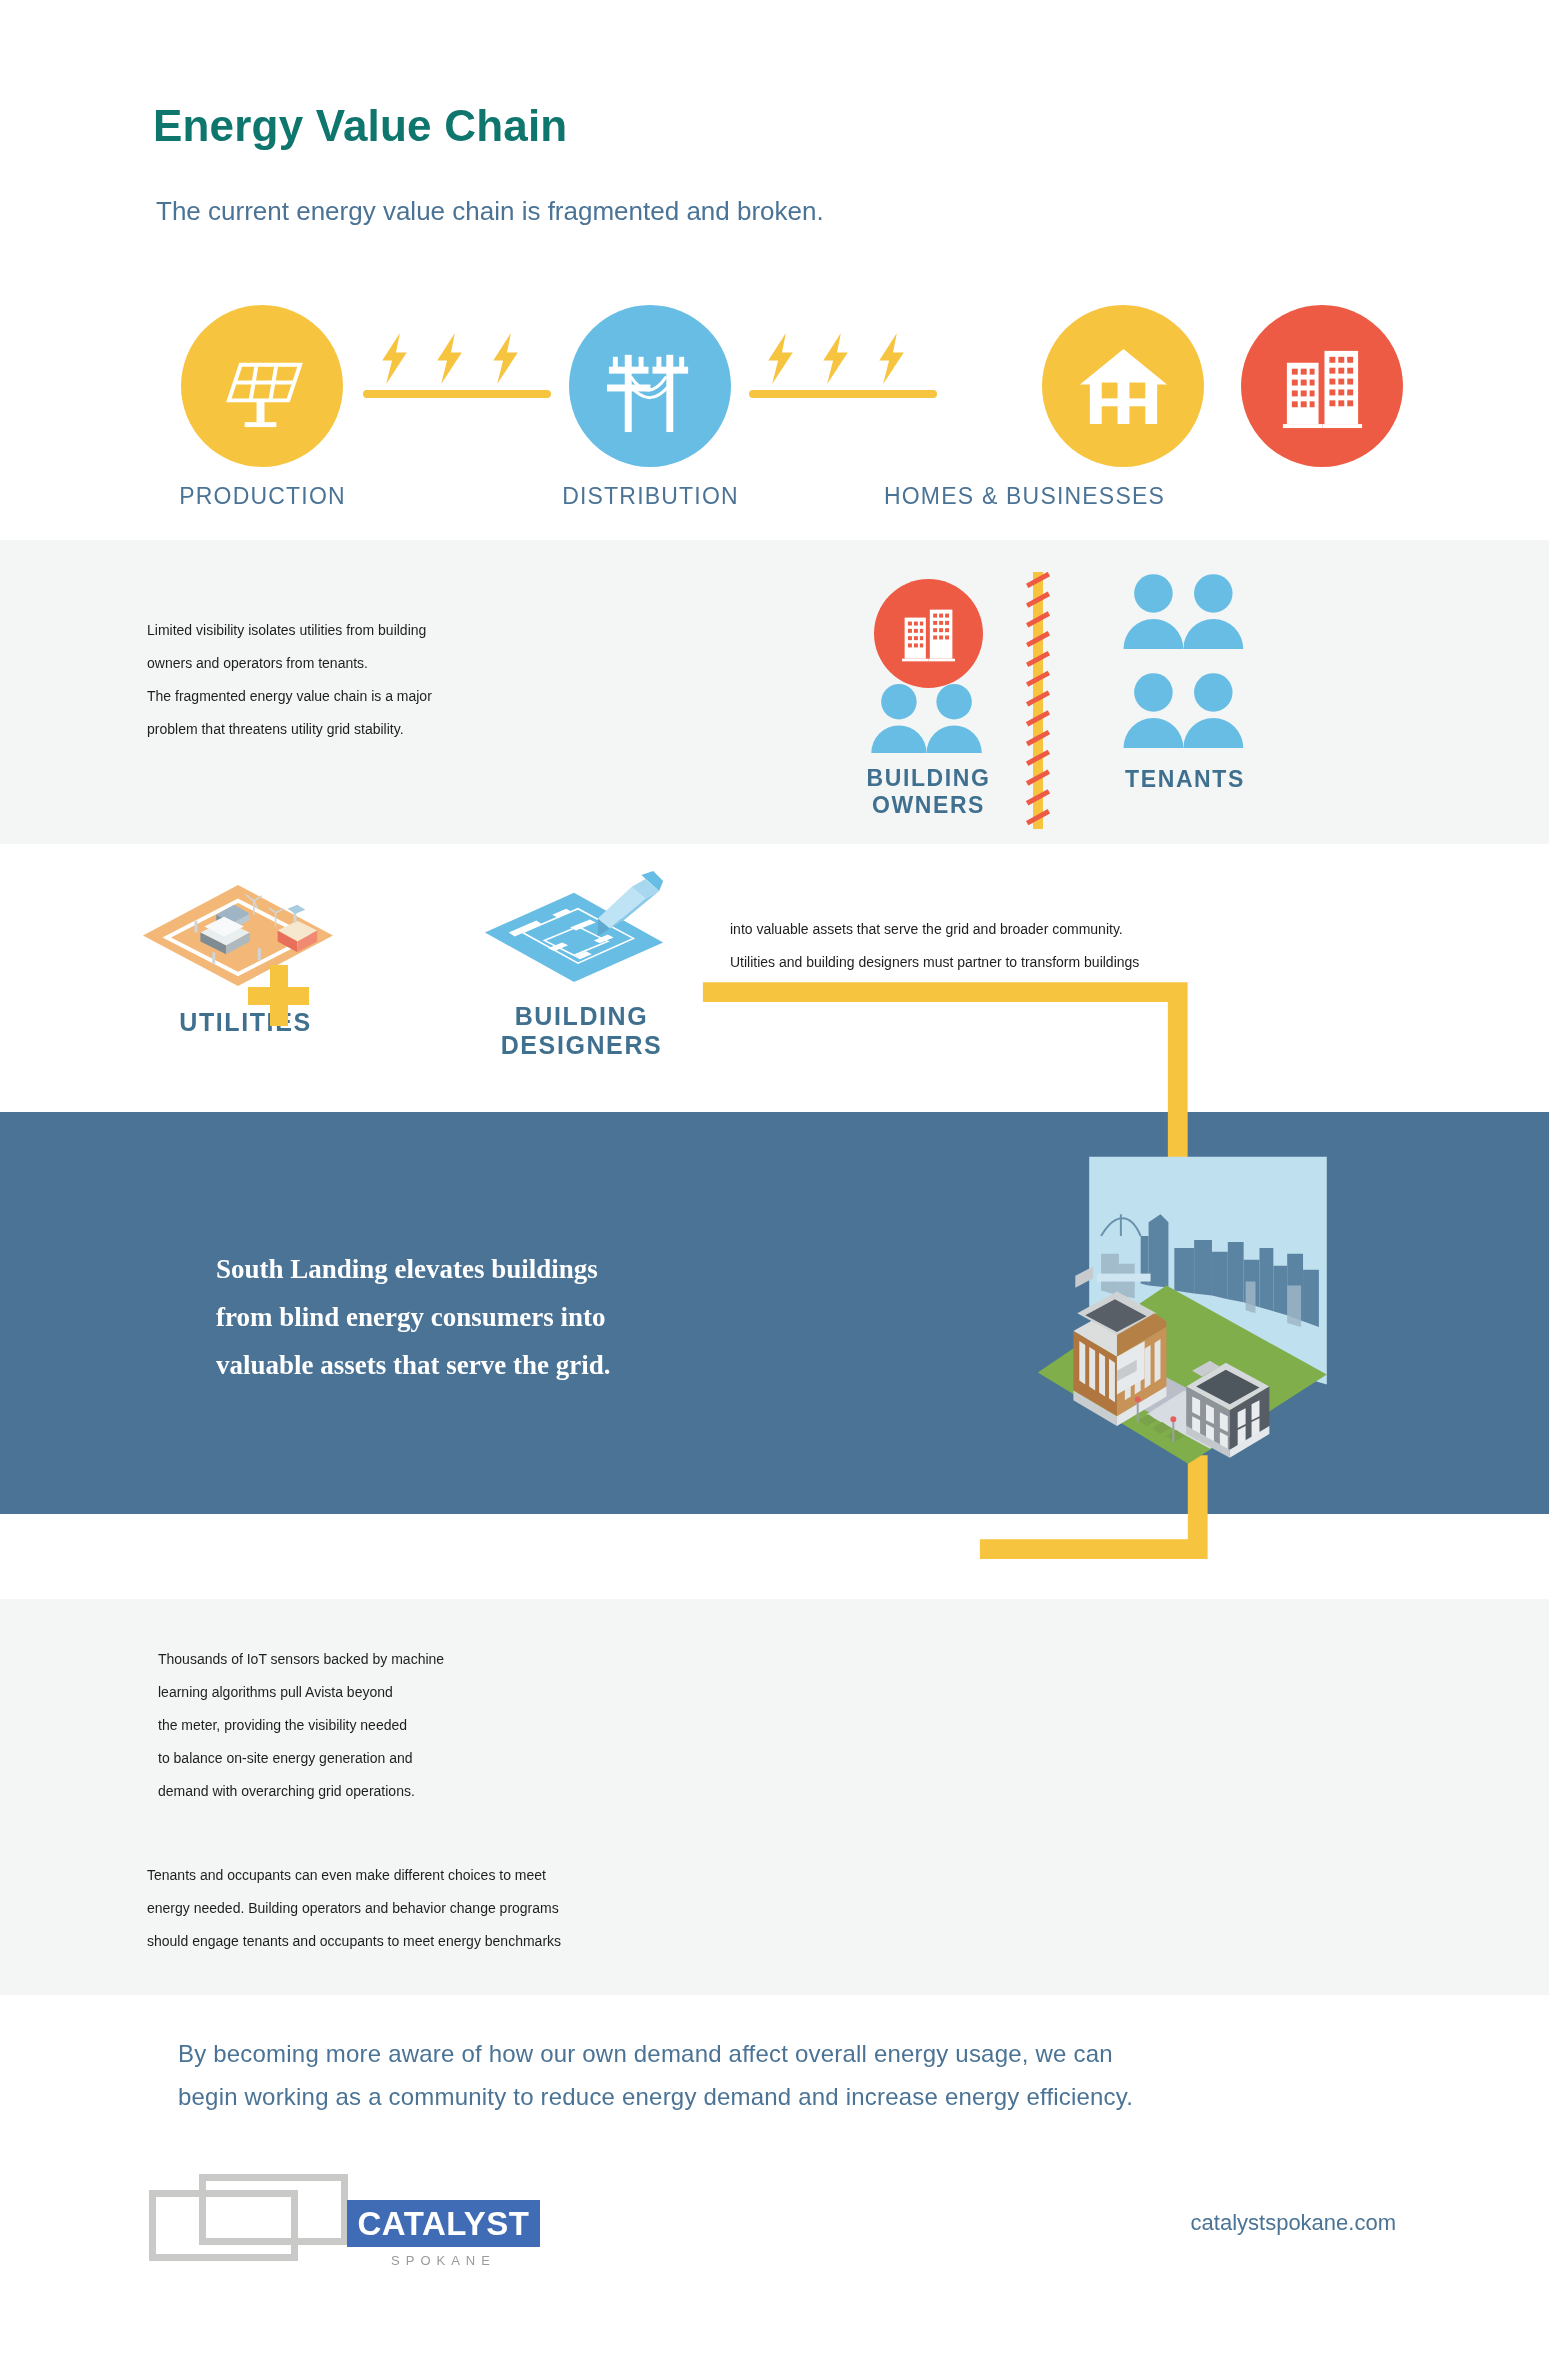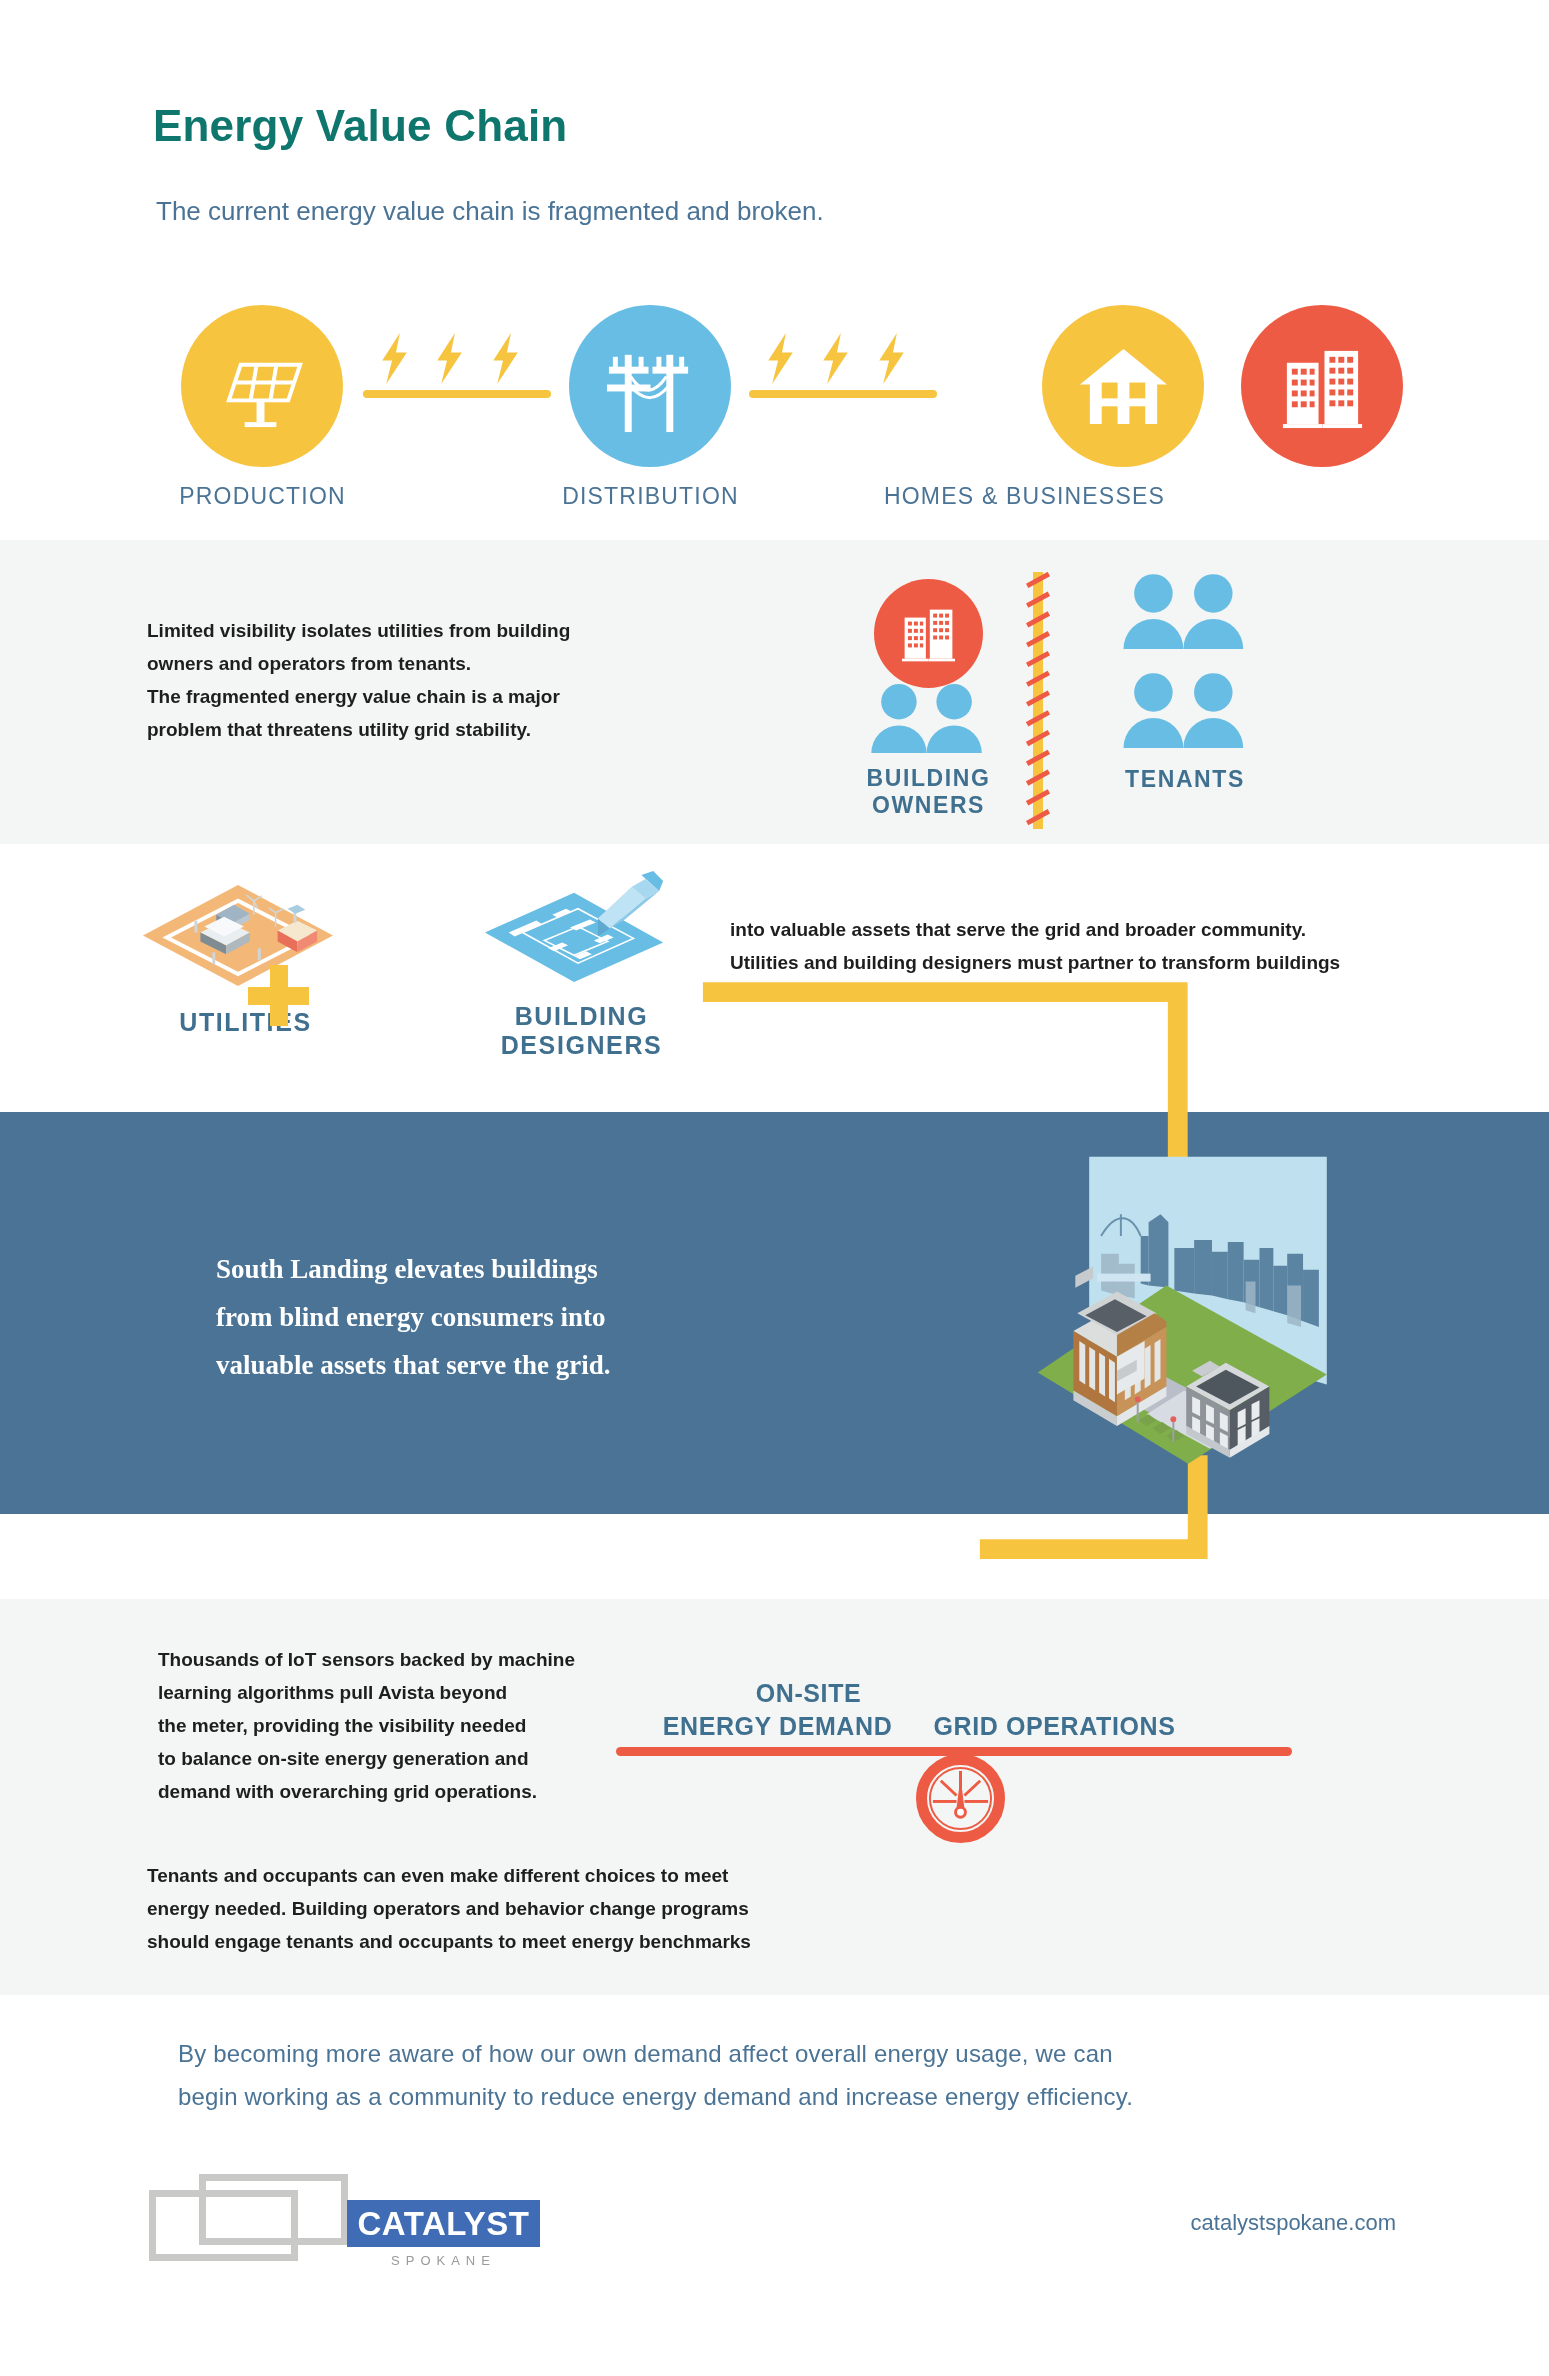--- a/index.html
+++ b/index.html
@@ -47,21 +47,21 @@
   }
 
   .connector{ position:absolute; }
   .conn-line{
     position:absolute; height:8px; background:#f7c440; border-radius:4px;
   }
   .bolt{ position:absolute; color:#f7c440; font-size:40px; line-height:1; }
 
   
   .body-text{
-    color:#1e1e1e; font-size:19px; line-height:33px; font-weight:700;
+    color:#1e1e1e; font-size:14px; line-height:33px; font-weight:400;
   }
   .cap-label{
     color:#40708f; letter-spacing:1.6px; font-weight:bold; text-align:center;
   }
 
   
   .hatch-wrap{ position:absolute; }
   .hatch-bar{
     position:absolute; left:7px; top:0; width:10px; height:100%;
     background:#f7c440;
@@ -540,40 +540,20 @@
     <div class="body-text">to balance on-site energy generation and</div>
     <div class="body-text">demand with overarching grid operations.</div>
   </div>
 
   <div style="position:absolute;left:147px;top:1859px;width:693px;">
     <div class="body-text">Tenants and occupants can even make different choices to meet</div>
     <div class="body-text">energy needed. Building operators and behavior change programs</div>
     <div class="body-text">should engage tenants and occupants to meet energy benchmarks</div>
   </div>
 
-  <div style="position:absolute;left:594px;top:1643px;width:792px;height:267px;">
-    <div class="balance-label" style="left:81px;top:36px;width:267px;text-align:center;">ON-SITE</div>
-    <div class="balance-label" style="left:20px;top:69px;width:327px;text-align:center;">ENERGY DEMAND</div>
-    <div class="balance-label" style="left:297px;top:69px;width:327px;text-align:center;">GRID OPERATIONS</div>
-    <div class="balance-beam" style="left:22px;top:104px;width:676px;"></div>
-    <div class="gauge" style="left:322px;top:111px;width:89px;height:89px;">
-      <svg width="67" height="67" viewBox="0 0 68 68" style="position:absolute;left:0;top:0;">
-        <circle cx="34" cy="34" r="31" fill="none" stroke="#ee5b44" stroke-width="2"></circle>
-        <g stroke="#ee5b44" stroke-width="3">
-          <line x1="34" y1="6" x2="34" y2="30"></line>
-          <line x1="6" y1="37" x2="30" y2="37"></line>
-          <line x1="62" y1="37" x2="38" y2="37"></line>
-          <line x1="14" y1="16" x2="30" y2="31"></line>
-          <line x1="54" y1="16" x2="38" y2="31"></line>
-        </g>
-        <path d="M34 12 L38 44 L34 52 L30 44 Z" fill="#ee5b44"></path>
-        <circle cx="34" cy="48" r="5" fill="#ffffff" stroke="#ee5b44" stroke-width="3"></circle>
-      </svg>
-    </div>
-  </div>
 
   <div class="closing">
     <div>By becoming more aware of how our own demand affect overall energy usage, we can</div>
     <div>begin working as a community to reduce energy demand and increase energy efficiency.</div>
   </div>
 
   <div class="logo">
     <div class="logo-rect" style="left:0px;top:22px;width:149px;height:71px;"></div>
     <div class="logo-rect" style="left:50px;top:6px;width:149px;height:71px;"></div>
     <div class="logo-box" style="width:193px;"></div>

